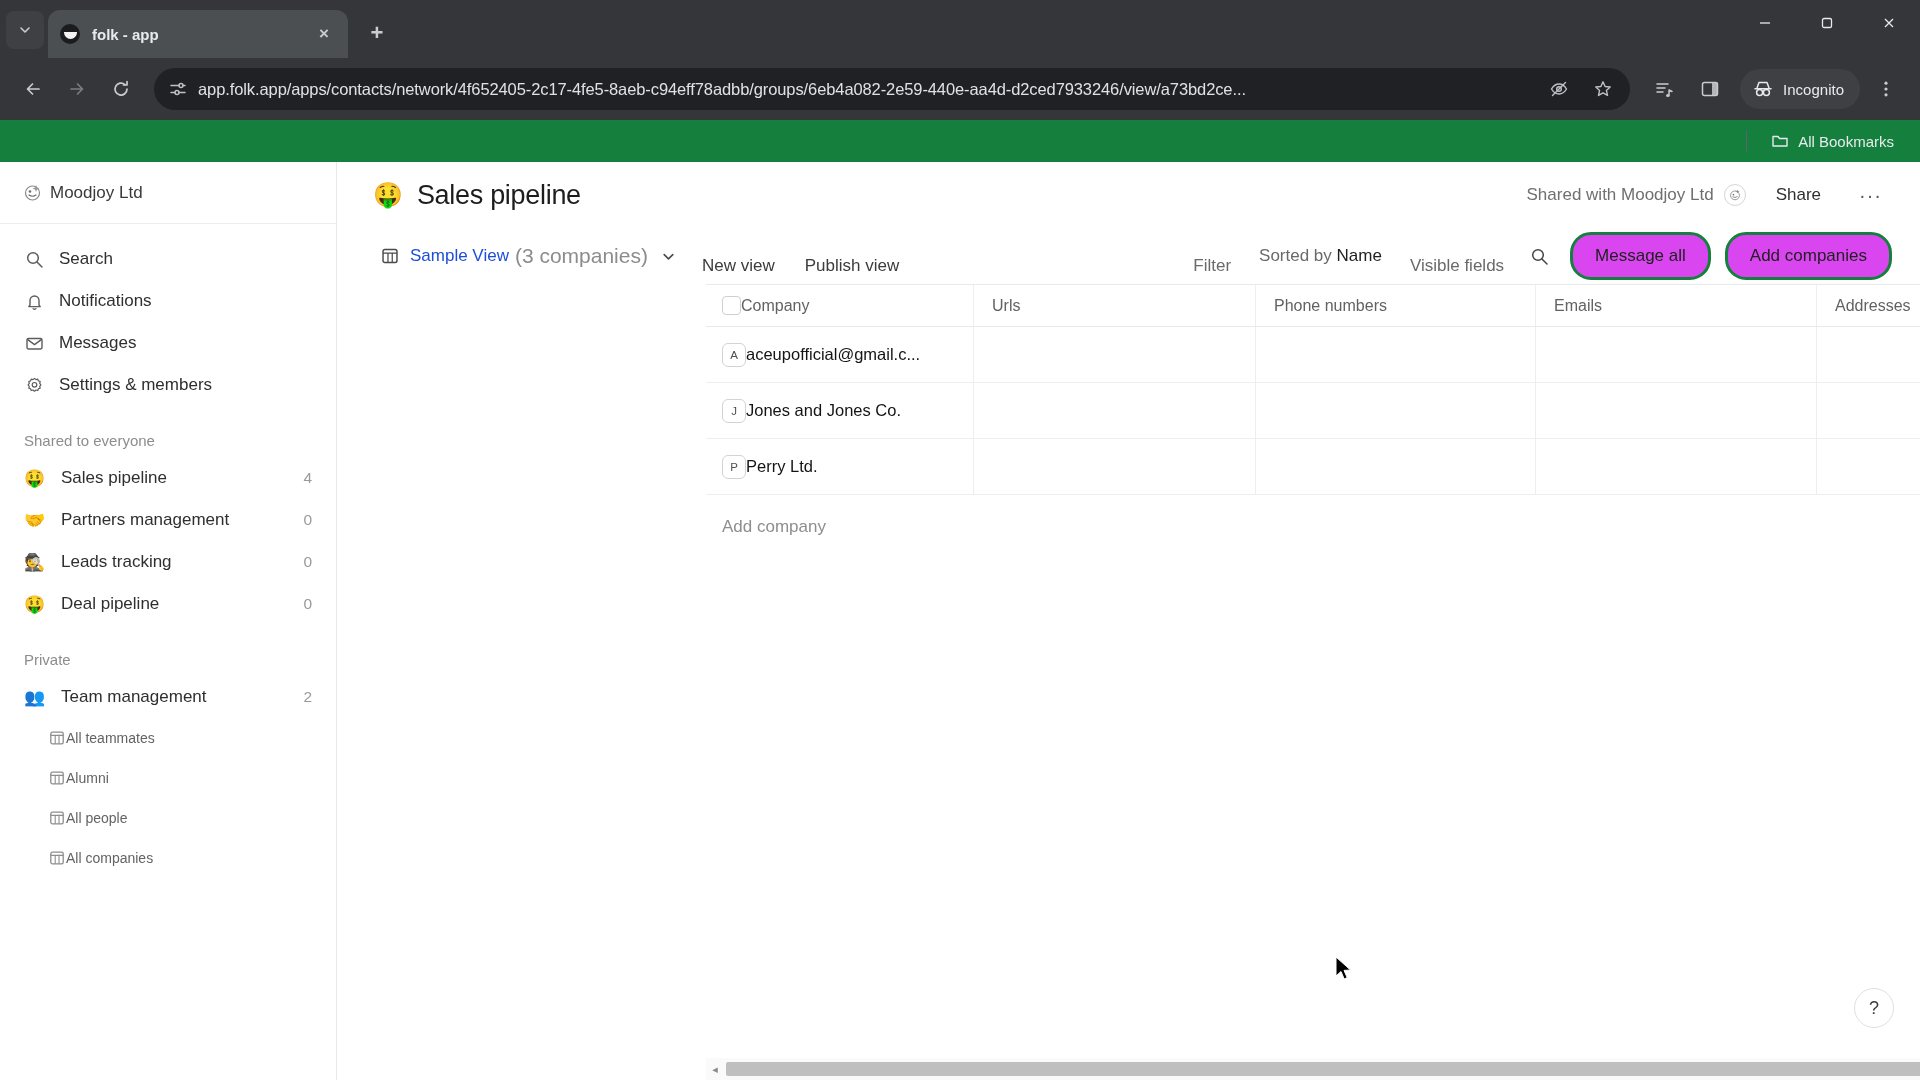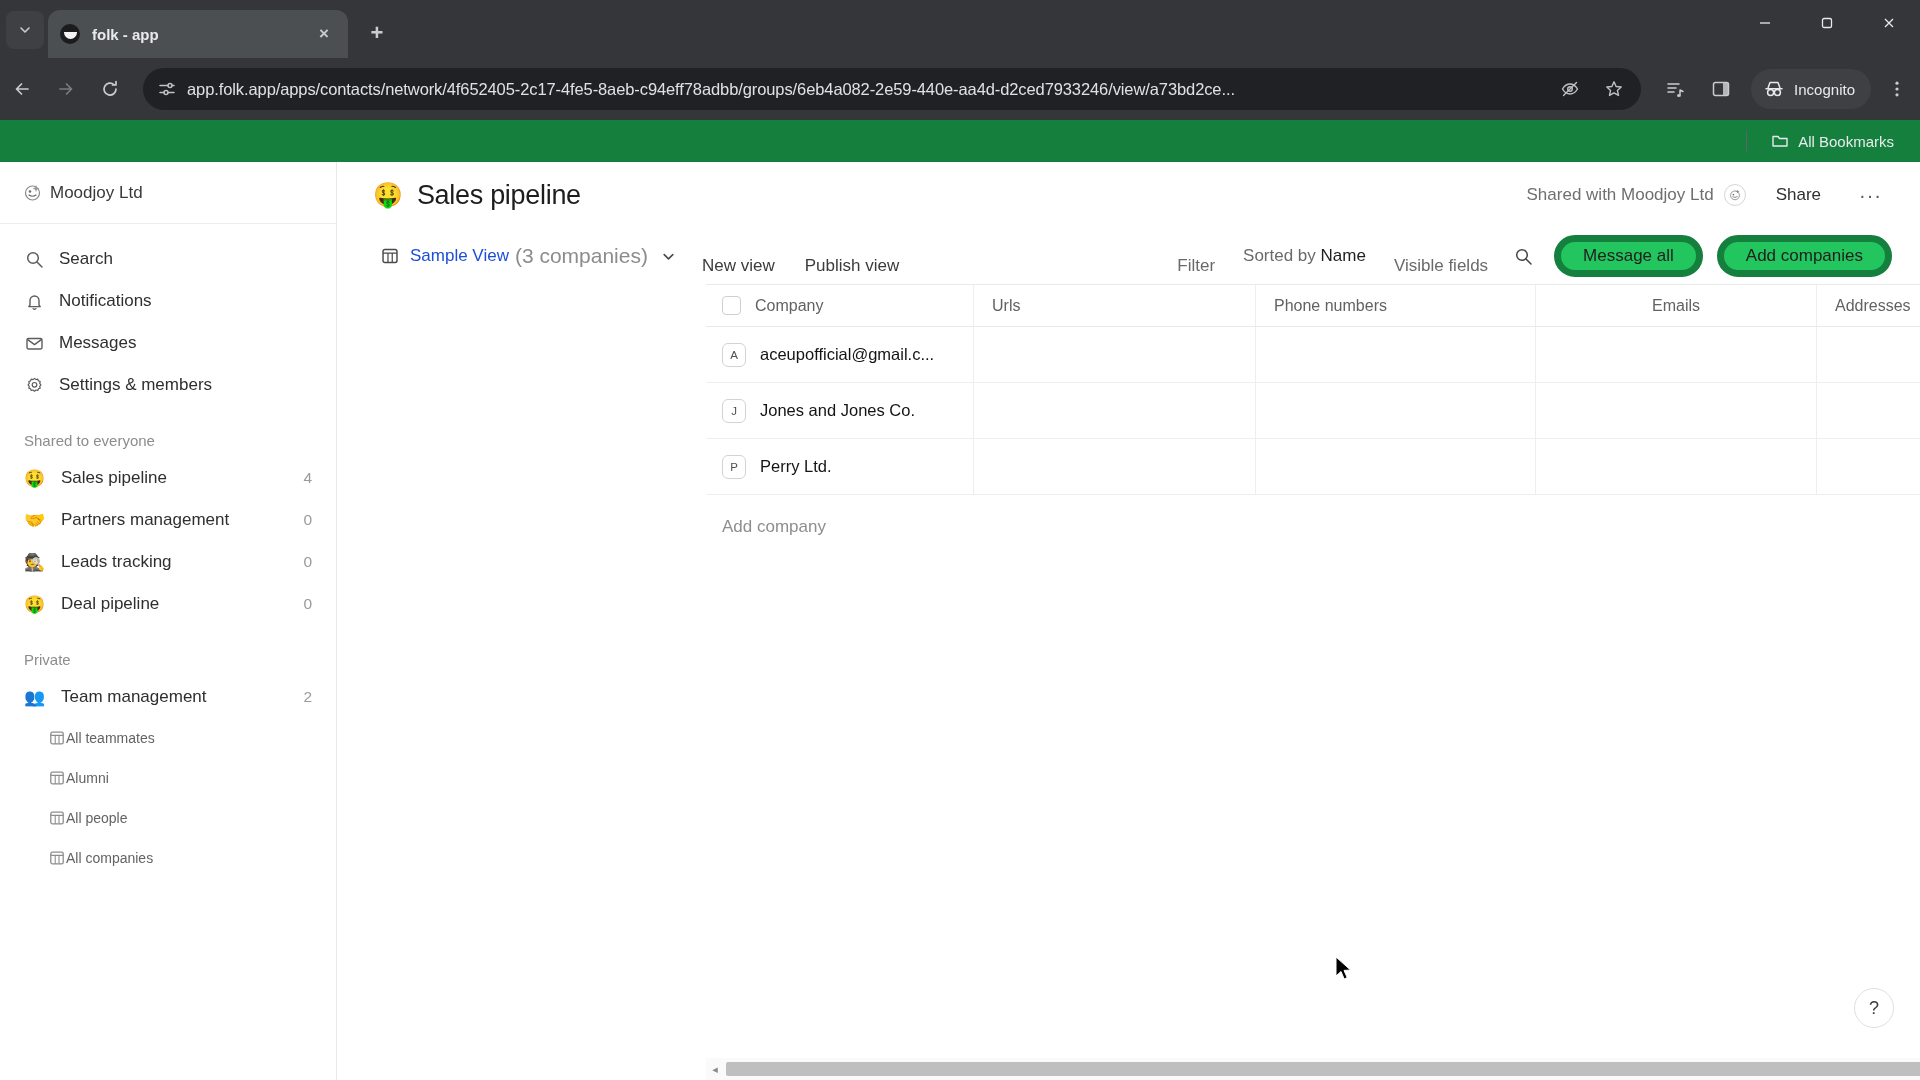--- a/index.html
+++ b/index.html
@@ -40,21 +40,21 @@
   .new-tab {
     width: 38px; height: 38px; margin-left: 10px; margin-bottom: 6px;
     display:flex; align-items:center; justify-content:center;
     color:#c9ccce; font-size: 22px; border-radius: 50%;
   }
   .win-controls { position: absolute; right: 0; top: 0; height: 46px; display: flex; align-items: center; }
   .win-btn { width: 62px; height: 46px; display:flex; align-items:center; justify-content:center; color:#e8eaed; }
 
   .toolbar {
     height: 62px; background: #35363a;
-    display: flex; align-items: center; padding: 0 3px; gap: 6px; justify-content: flex-end;
+    display: flex; align-items: center; padding: 0 14px; gap: 6px; justify-content: flex-end;
   }
   .nav-btn { width: 38px; height: 38px; border-radius: 50%; display:flex; align-items:center; justify-content:center; color:#c9ccce; }
   .nav-btn.dim { color: #7a7d80; }
   .omnibox {
     flex: 1 1 auto; height: 42px; background: #202124; border-radius: 21px;
     display: flex; align-items: center; padding: 0 10px 0 14px; margin: 0 8px; gap: 10px;
     min-width: 0;
   }
   .omnibox .site-ico { color: #bdc1c6; display:flex; align-items:center; }
   .url-text {
@@ -131,39 +131,39 @@
   .view-name { font-size: 17px; color: #1d4ed8; }
   .view-count { font-size: 21px; color: #8c8c8c; margin-left: -5px; }
   .chev { color:#4a4a4a; display:flex; margin-left: 2px;}
   .tb-link { font-size: 17px; color: #3c3c3c; padding: 7px 12px; border-radius: 8px; margin-top: 20px; }
   .spacer { flex: 1 1 auto; }
   .tb-link.muted { color: #6a6a6a; }
   .sorted-by { font-size: 17px; color: #6a6a6a; padding: 7px 10px; border-radius:8px; white-space:nowrap;}
   .sorted-by b { color: #1f1f1f; font-weight: 400; }
   .search-ico-btn { width: 34px; height: 34px; display:flex; align-items:center; justify-content:center; color:#444; }
   .outline-btn {
-    height: 42px; border: 7px solid #15803d; border-radius: 21px; background:#22c55e;
+    height: 48px; border: 3px solid #15803d; border-radius: 21px; background:#d946ef;
     display:flex; align-items:center; padding: 0 22px; font-size: 17px; color:#1f1f1f;
     margin-left: 8px; white-space: nowrap;
   }
 
   
   .table-wrap { flex: 1 1 auto; overflow: hidden; position: relative; }
   .table { width: 1510px; margin-left: 369px; border-top: 1px solid #e9e9e9; }
   .trow { display: flex; height: 56px; align-items: stretch; border-bottom: 1px solid #eeeeee; }
   .trow.header { height: 42px; border-bottom: 1px solid #e9e9e9; }
   .tcell {
     display: flex; align-items: center; padding: 0 18px; border-right: 1px solid #eeeeee;
     font-size: 16.5px; color: #1d1d1d; overflow: hidden; white-space: nowrap;
   }
   .trow.header .tcell { color: #626262; font-size: 16px; }
-  .c-company { width: 268px; flex: 0 0 268px; gap: 14px; padding-left: 16px; }
+  .c-company { width: 268px; flex: 0 0 268px; padding-left: 16px; }
   .c-urls { width: 282px; flex: 0 0 282px; }
   .c-phones { width: 280px; flex: 0 0 280px; }
-  .c-emails { width: 281px; flex: 0 0 281px; justify-content: center; }
+  .c-emails { width: 281px; flex: 0 0 281px; }
   .c-addresses { width: 281px; flex: 0 0 281px; }
   .row-check {
     width: 19px; height: 19px; border: 1.5px solid #cfcfcf; border-radius: 4px; flex:0 0 auto;
   }
   .avatar-sq {
     width: 24px; height: 24px; border: 1px solid #d3d3d3; border-radius: 6px;
     display:flex; align-items:center; justify-content:center;
     font-size: 11.5px; color:#505050; flex:0 0 auto;
   }
   .company-name { overflow:hidden; text-overflow: ellipsis; white-space: nowrap; font-size: 16.5px; color:#141414;}

